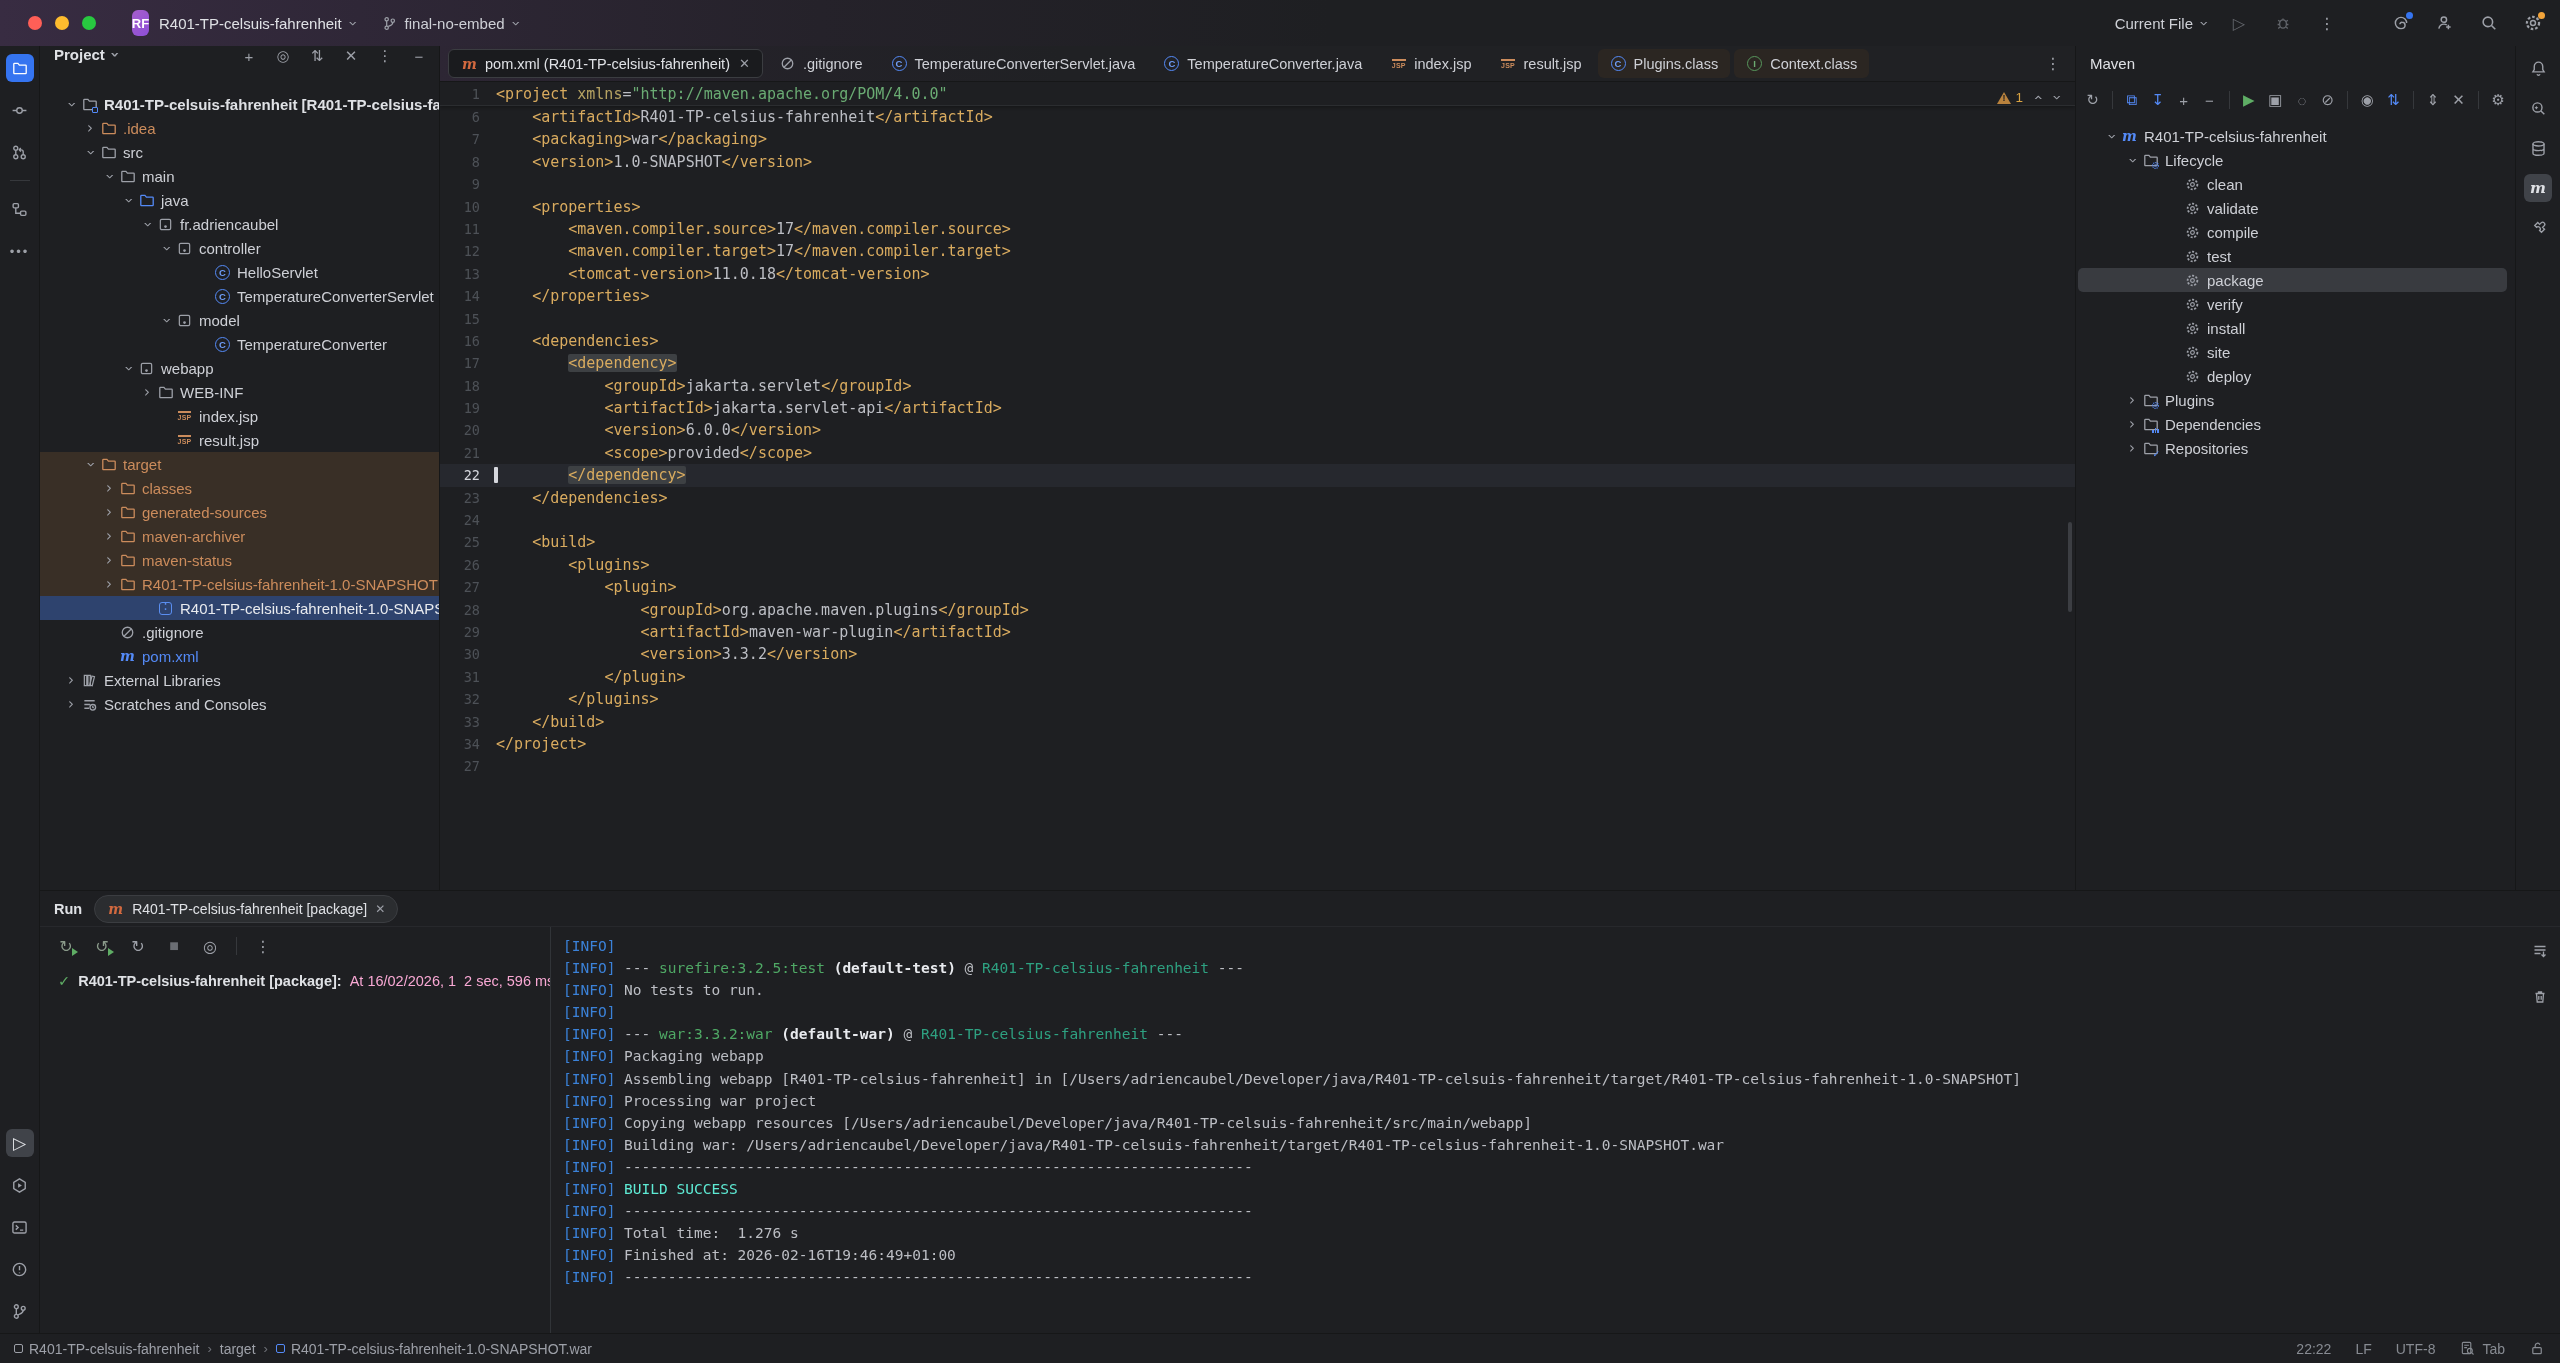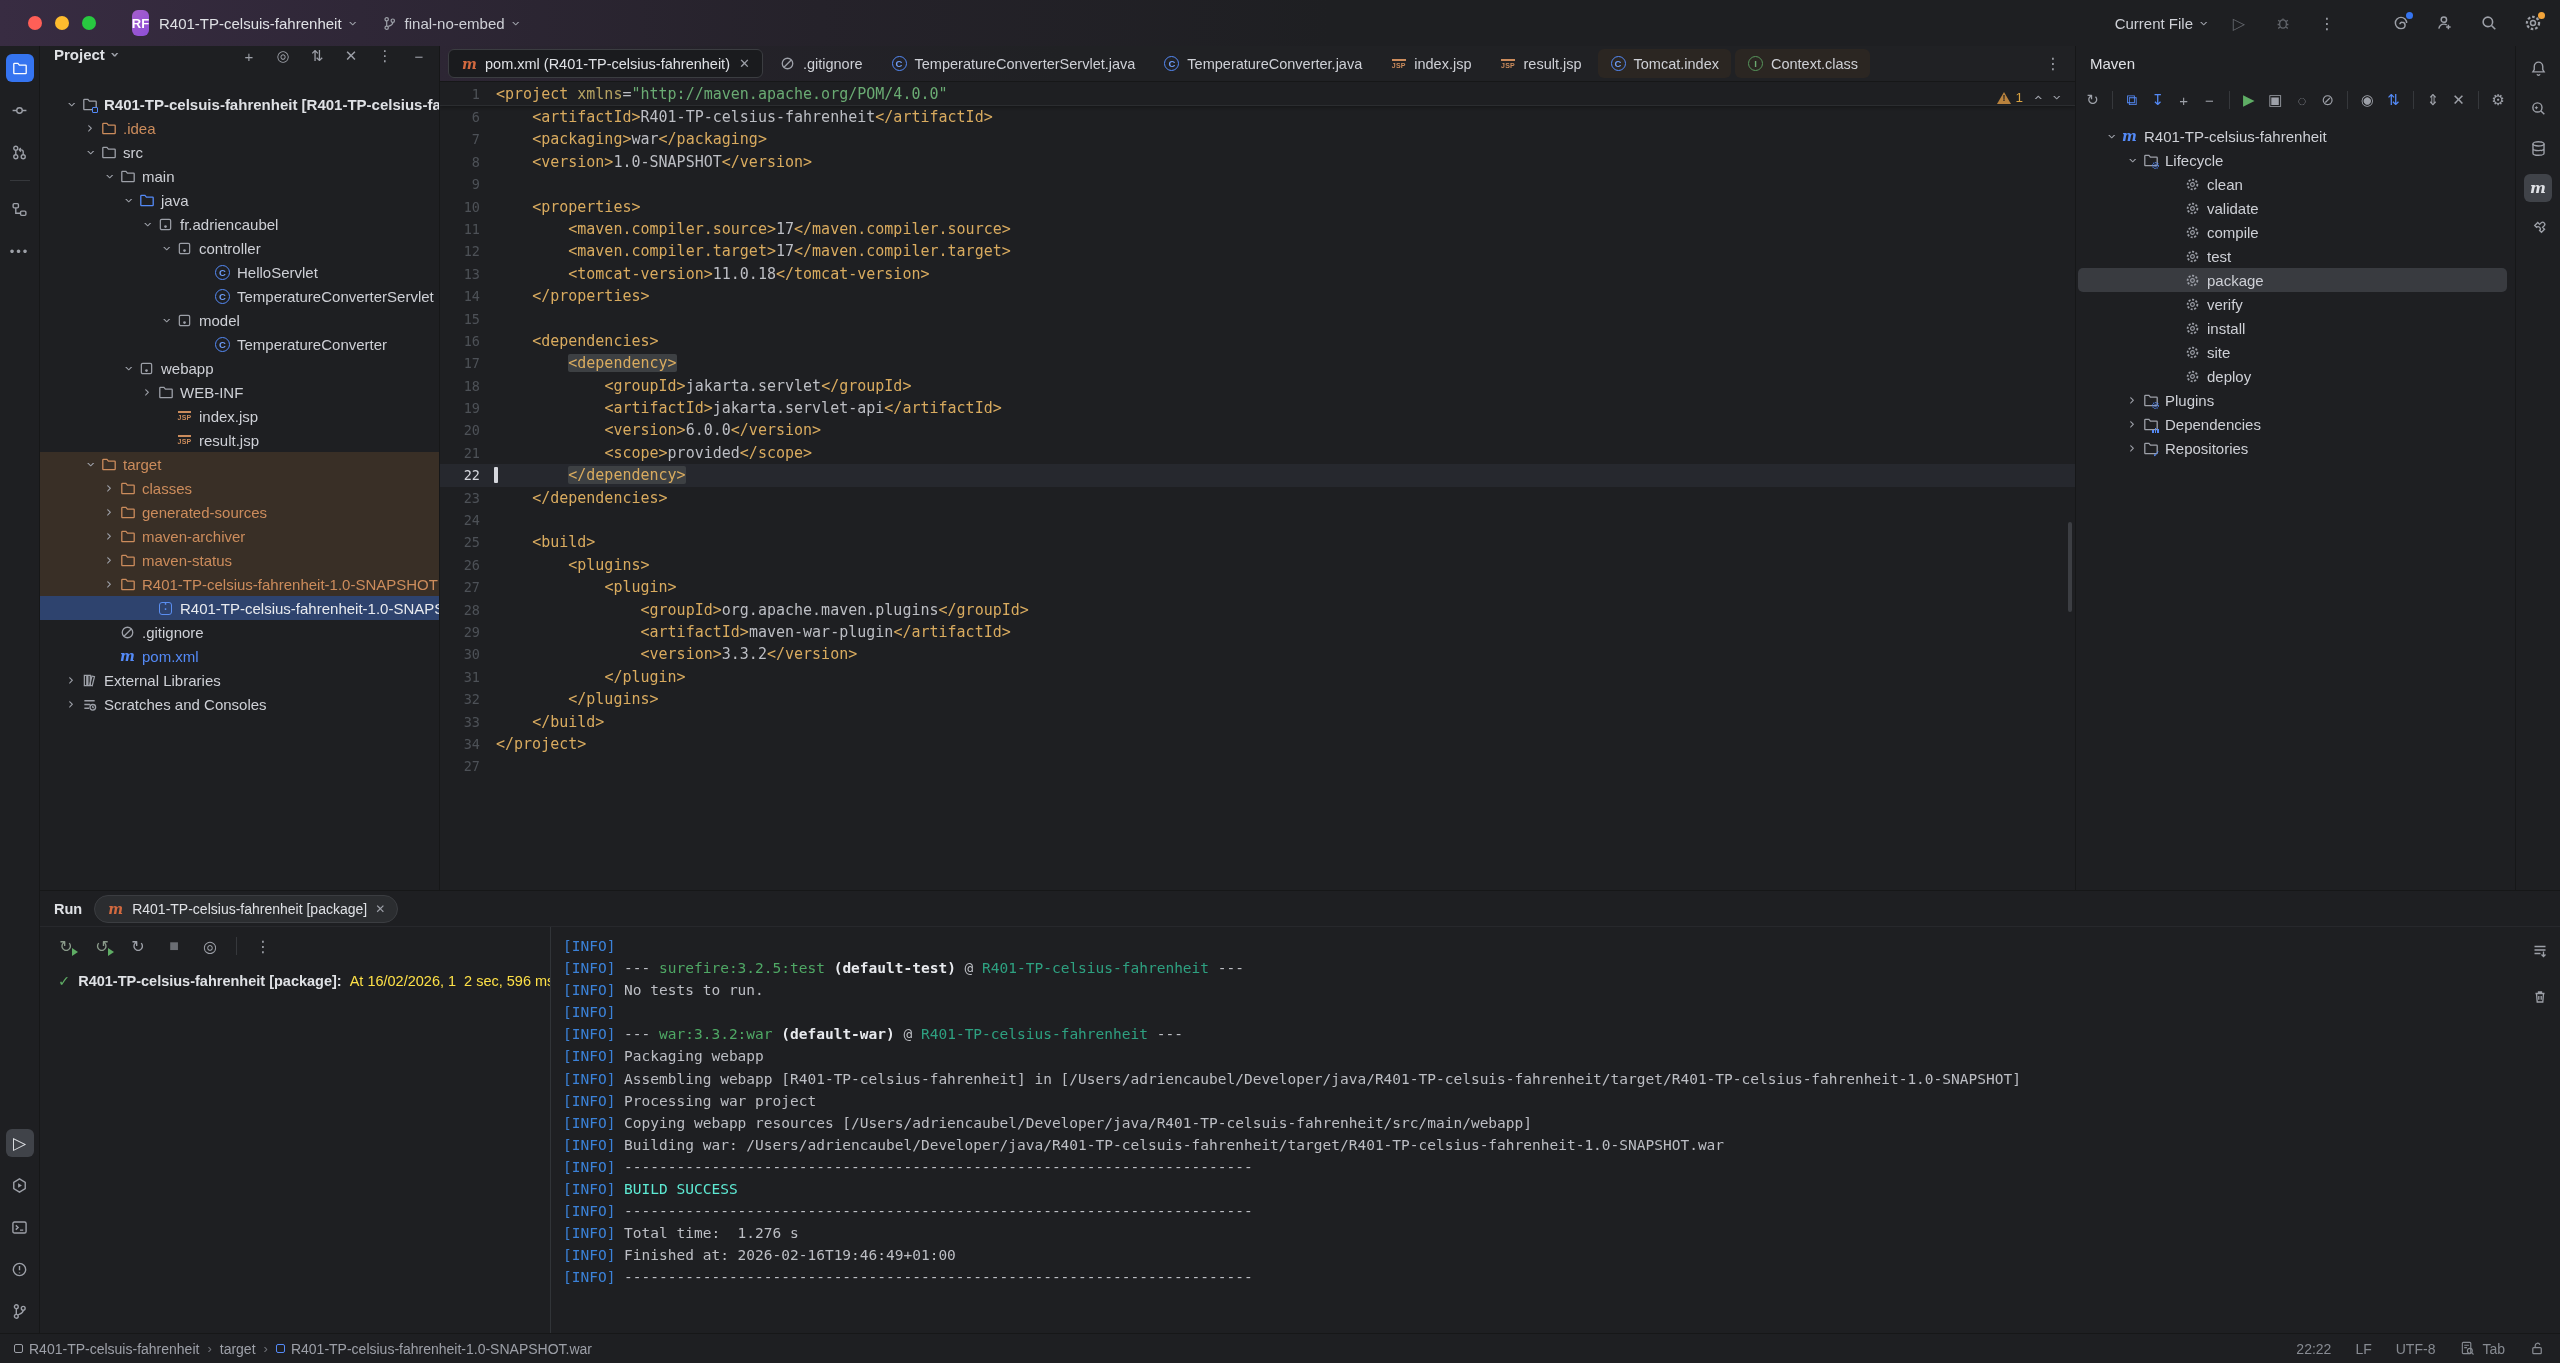--- a/index.html
+++ b/index.html
@@ -115,21 +115,21 @@
   .run-tab .close{color:#9da0a8;font-size:12px}
   .run-body{flex:1;display:flex;position:relative;min-height:0}
   .run-left{width:510px;flex:none;display:flex;flex-direction:column}
   .run-toolbar{height:38px;display:flex;align-items:center;gap:16px;padding:0 16px;color:#9da0a8;font-size:16px}
   .run-toolbar .sep{width:1px;height:18px;background:#36383c}
   .rt-ic{position:relative;width:20px;height:20px;display:flex;align-items:center;justify-content:center}
   .rt-ic .mini{position:absolute;right:-2px;bottom:0;width:0;height:0;border-top:4px solid transparent;border-bottom:4px solid transparent;border-left:6px solid #5fad65}
   .result-row{display:flex;align-items:center;gap:8px;padding:8px 10px 0 18px;font-size:14.5px;white-space:nowrap;overflow:hidden}
   .check{color:#5fad65;font-weight:bold}
   .result-name{font-weight:bold;color:#dfe1e5}
-  .result-dim{color:#fde047}
+  .result-dim{color:#f9a8d4}
   .console{flex:1;border-left:1px solid #313438;padding:8px 0 0 12px;font-family:"DejaVu Sans Mono",monospace;font-size:14.5px;overflow:hidden}
   .con-line{height:22.1px;line-height:22.1px;white-space:pre}
   .ck-i{color:#3b82d9}.ck-p{color:#bcbec4}.ck-g{color:#4fa865}.ck-b{color:#e8eaee;font-weight:bold}.ck-j{color:#2ea181}.ck-s{color:#5eead4}
   .run-right-icons{position:absolute;right:10px;top:14px;display:flex;flex-direction:column;gap:26px;color:#9da0a8}
 
   
   .statusbar{height:30px;border-top:1px solid #161718;display:flex;align-items:center;padding:0 14px;font-size:14px;color:#9da0a8;background:#1e1f22}
   .crumbs{display:flex;align-items:center;gap:8px}
   .crumb{display:flex;align-items:center;gap:6px}
   .crumb-sep{color:#6e7177;font-size:13px}
@@ -568,21 +568,21 @@
       <span class="ic">
                   <span class="jsp-ic">JSP</span>
                 </span>
                 <span>result.jsp</span>
 
     </div>
               <div class="tab  tinted">
       <span class="ic">
                   <span class="badge-c">C</span>
                 </span>
-                <span>Tomcat.index</span>
+                <span>Plugins.class</span>
 
     </div>
               <div class="tab  tinted">
       <span class="ic">
                   <span class="badge-c badge-i">I</span>
                 </span>
                 <span>Context.class</span>
 
     </div>
               <span class="tab-kebab">⋮</span>

